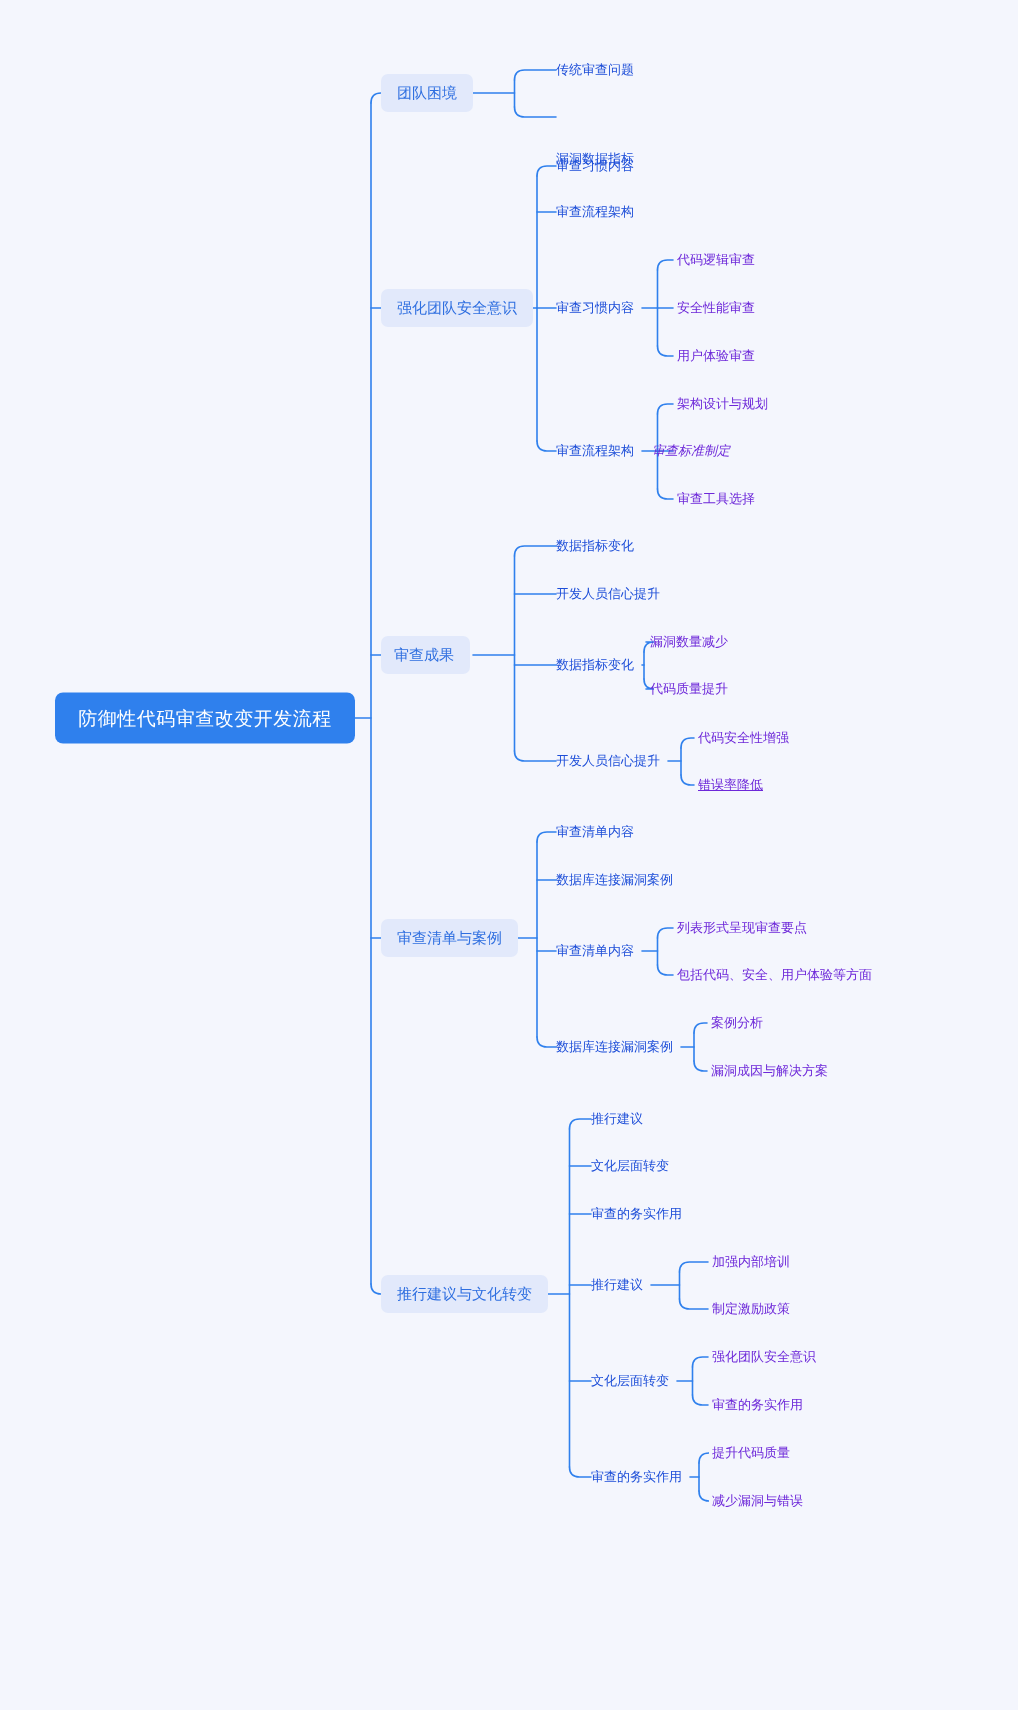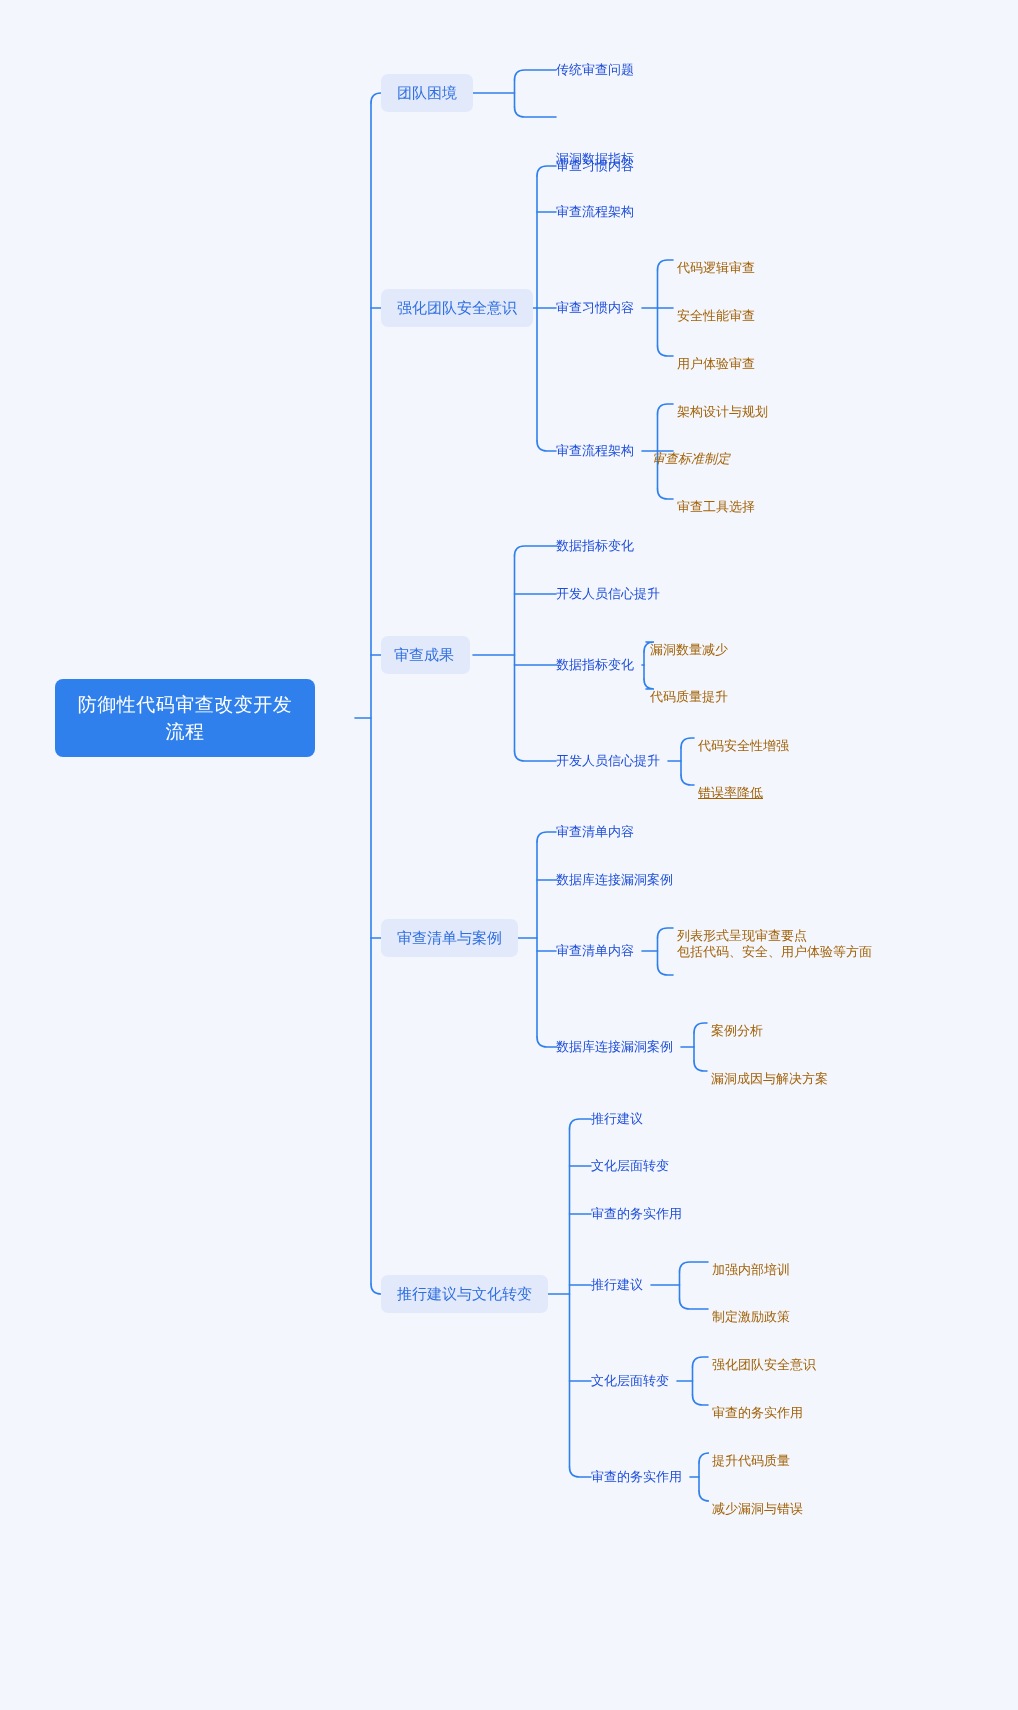--- a/index.html
+++ b/index.html
@@ -57,25 +57,24 @@
   }
   
   .node.lvl2 {
     color: #1d4ed8;
     font-size: 13px;
     line-height: 18px;
     padding: 2px 0;
   }
   
   .node.lvl3 {
-    color: #a16207;
+    color: #6d28d9;
     font-size: 13px;
     line-height: 18px;
     padding: 2px 0;
-    margin-top: 8px;
   }
 </style>
 </head>
 <body>
 
 <div id="mindmap-root">
   <svg id="edges">
       <path d="M 355 718 L 371 718" fill="none" stroke="#2f80ed" stroke-width="1.6" stroke-linecap="round"></path>
       <path d="M 371 103 L 371 1284" fill="none" stroke="#2f80ed" stroke-width="1.6" stroke-linecap="round"></path>
       <path d="M 371 103 Q 371 93 381 93 L 381 93" fill="none" stroke="#2f80ed" stroke-width="1.6" stroke-linecap="round"></path>
@@ -146,21 +145,21 @@
       <path d="M 677 1381 L 692.5 1381" fill="none" stroke="#2f80ed" stroke-width="1.6" stroke-linecap="round"></path>
       <path d="M 692.5 1367 L 692.5 1395" fill="none" stroke="#2f80ed" stroke-width="1.6" stroke-linecap="round"></path>
       <path d="M 692.5 1367 Q 692.5 1357 702.5 1357 L 708 1357" fill="none" stroke="#2f80ed" stroke-width="1.6" stroke-linecap="round"></path>
       <path d="M 692.5 1395 Q 692.5 1405 702.5 1405 L 708 1405" fill="none" stroke="#2f80ed" stroke-width="1.6" stroke-linecap="round"></path>
       <path d="M 690 1477 L 699 1477" fill="none" stroke="#2f80ed" stroke-width="1.6" stroke-linecap="round"></path>
       <path d="M 699 1463 L 699 1491" fill="none" stroke="#2f80ed" stroke-width="1.6" stroke-linecap="round"></path>
       <path d="M 699 1463 Q 699 1453 709 1453 L 708 1453" fill="none" stroke="#2f80ed" stroke-width="1.6" stroke-linecap="round"></path>
       <path d="M 699 1491 Q 699 1501 709 1501 L 708 1501" fill="none" stroke="#2f80ed" stroke-width="1.6" stroke-linecap="round"></path>
     </svg>
   <div id="nodes">
-      <div class="node root" style="left: 55px; top: 718px; width: 260px;"><span>防御性代码审查改变开发流程</span></div>
+      <div class="node root" style="left: 55px; top: 718px; width: 300px;"><span>防御性代码审查改变开发流程</span></div>
       <div class="node lvl1" style="left: 381px; top: 93px;"><span>团队困境</span></div>
       <div class="node lvl2" style="left: 556px; top: 70px;"><span>传统审查问题</span></div>
       <div class="node lvl2" style="left: 556px; top: 117px; margin-top: 42px;"><span>漏洞数据指标</span></div>
       <div class="node lvl1" style="left: 381px; top: 308px;"><span>强化团队安全意识</span></div>
       <div class="node lvl2" style="left: 556px; top: 166px;"><span>审查习惯内容</span></div>
       <div class="node lvl2" style="left: 556px; top: 212px;"><span>审查流程架构</span></div>
       <div class="node lvl2" style="left: 556px; top: 308px;"><span>审查习惯内容</span></div>
       <div class="node lvl3" style="left: 677px; top: 260px;"><span>代码逻辑审查</span></div>
       <div class="node lvl3" style="left: 677px; top: 308px;"><span>安全性能审查</span></div>
       <div class="node lvl3" style="left: 677px; top: 356px;"><span>用户体验审查</span></div>
@@ -175,21 +174,21 @@
       <div class="node lvl3" style="left: 650px; top: 642px;"><span>漏洞数量减少</span></div>
       <div class="node lvl3" style="left: 650px; top: 689px;"><span>代码质量提升</span></div>
       <div class="node lvl2" style="left: 556px; top: 761px;"><span>开发人员信心提升</span></div>
       <div class="node lvl3" style="left: 698px; top: 738px;"><span>代码安全性增强</span></div>
       <div class="node lvl3" style="left: 698px; top: 785px; text-decoration: underline;"><span>错误率降低</span></div>
       <div class="node lvl1" style="left: 381px; top: 938px;"><span>审查清单与案例</span></div>
       <div class="node lvl2" style="left: 556px; top: 832px;"><span>审查清单内容</span></div>
       <div class="node lvl2" style="left: 556px; top: 880px;"><span>数据库连接漏洞案例</span></div>
       <div class="node lvl2" style="left: 556px; top: 951px;"><span>审查清单内容</span></div>
       <div class="node lvl3" style="left: 677px; top: 928px;"><span>列表形式呈现审查要点</span></div>
-      <div class="node lvl3" style="left: 677px; top: 944px;"><span>包括代码、安全、用户体验等方面</span></div>
+      <div class="node lvl3" style="left: 677px; top: 975px;"><span>包括代码、安全、用户体验等方面</span></div>
       <div class="node lvl2" style="left: 556px; top: 1047px;"><span>数据库连接漏洞案例</span></div>
       <div class="node lvl3" style="left: 711px; top: 1023px;"><span>案例分析</span></div>
       <div class="node lvl3" style="left: 711px; top: 1071px;"><span>漏洞成因与解决方案</span></div>
       <div class="node lvl1" style="left: 381px; top: 1294px;"><span>推行建议与文化转变</span></div>
       <div class="node lvl2" style="left: 591px; top: 1119px;"><span>推行建议</span></div>
       <div class="node lvl2" style="left: 591px; top: 1166px;"><span>文化层面转变</span></div>
       <div class="node lvl2" style="left: 591px; top: 1214px;"><span>审查的务实作用</span></div>
       <div class="node lvl2" style="left: 591px; top: 1285px;"><span>推行建议</span></div>
       <div class="node lvl3" style="left: 712px; top: 1262px;"><span>加强内部培训</span></div>
       <div class="node lvl3" style="left: 712px; top: 1309px;"><span>制定激励政策</span></div>

